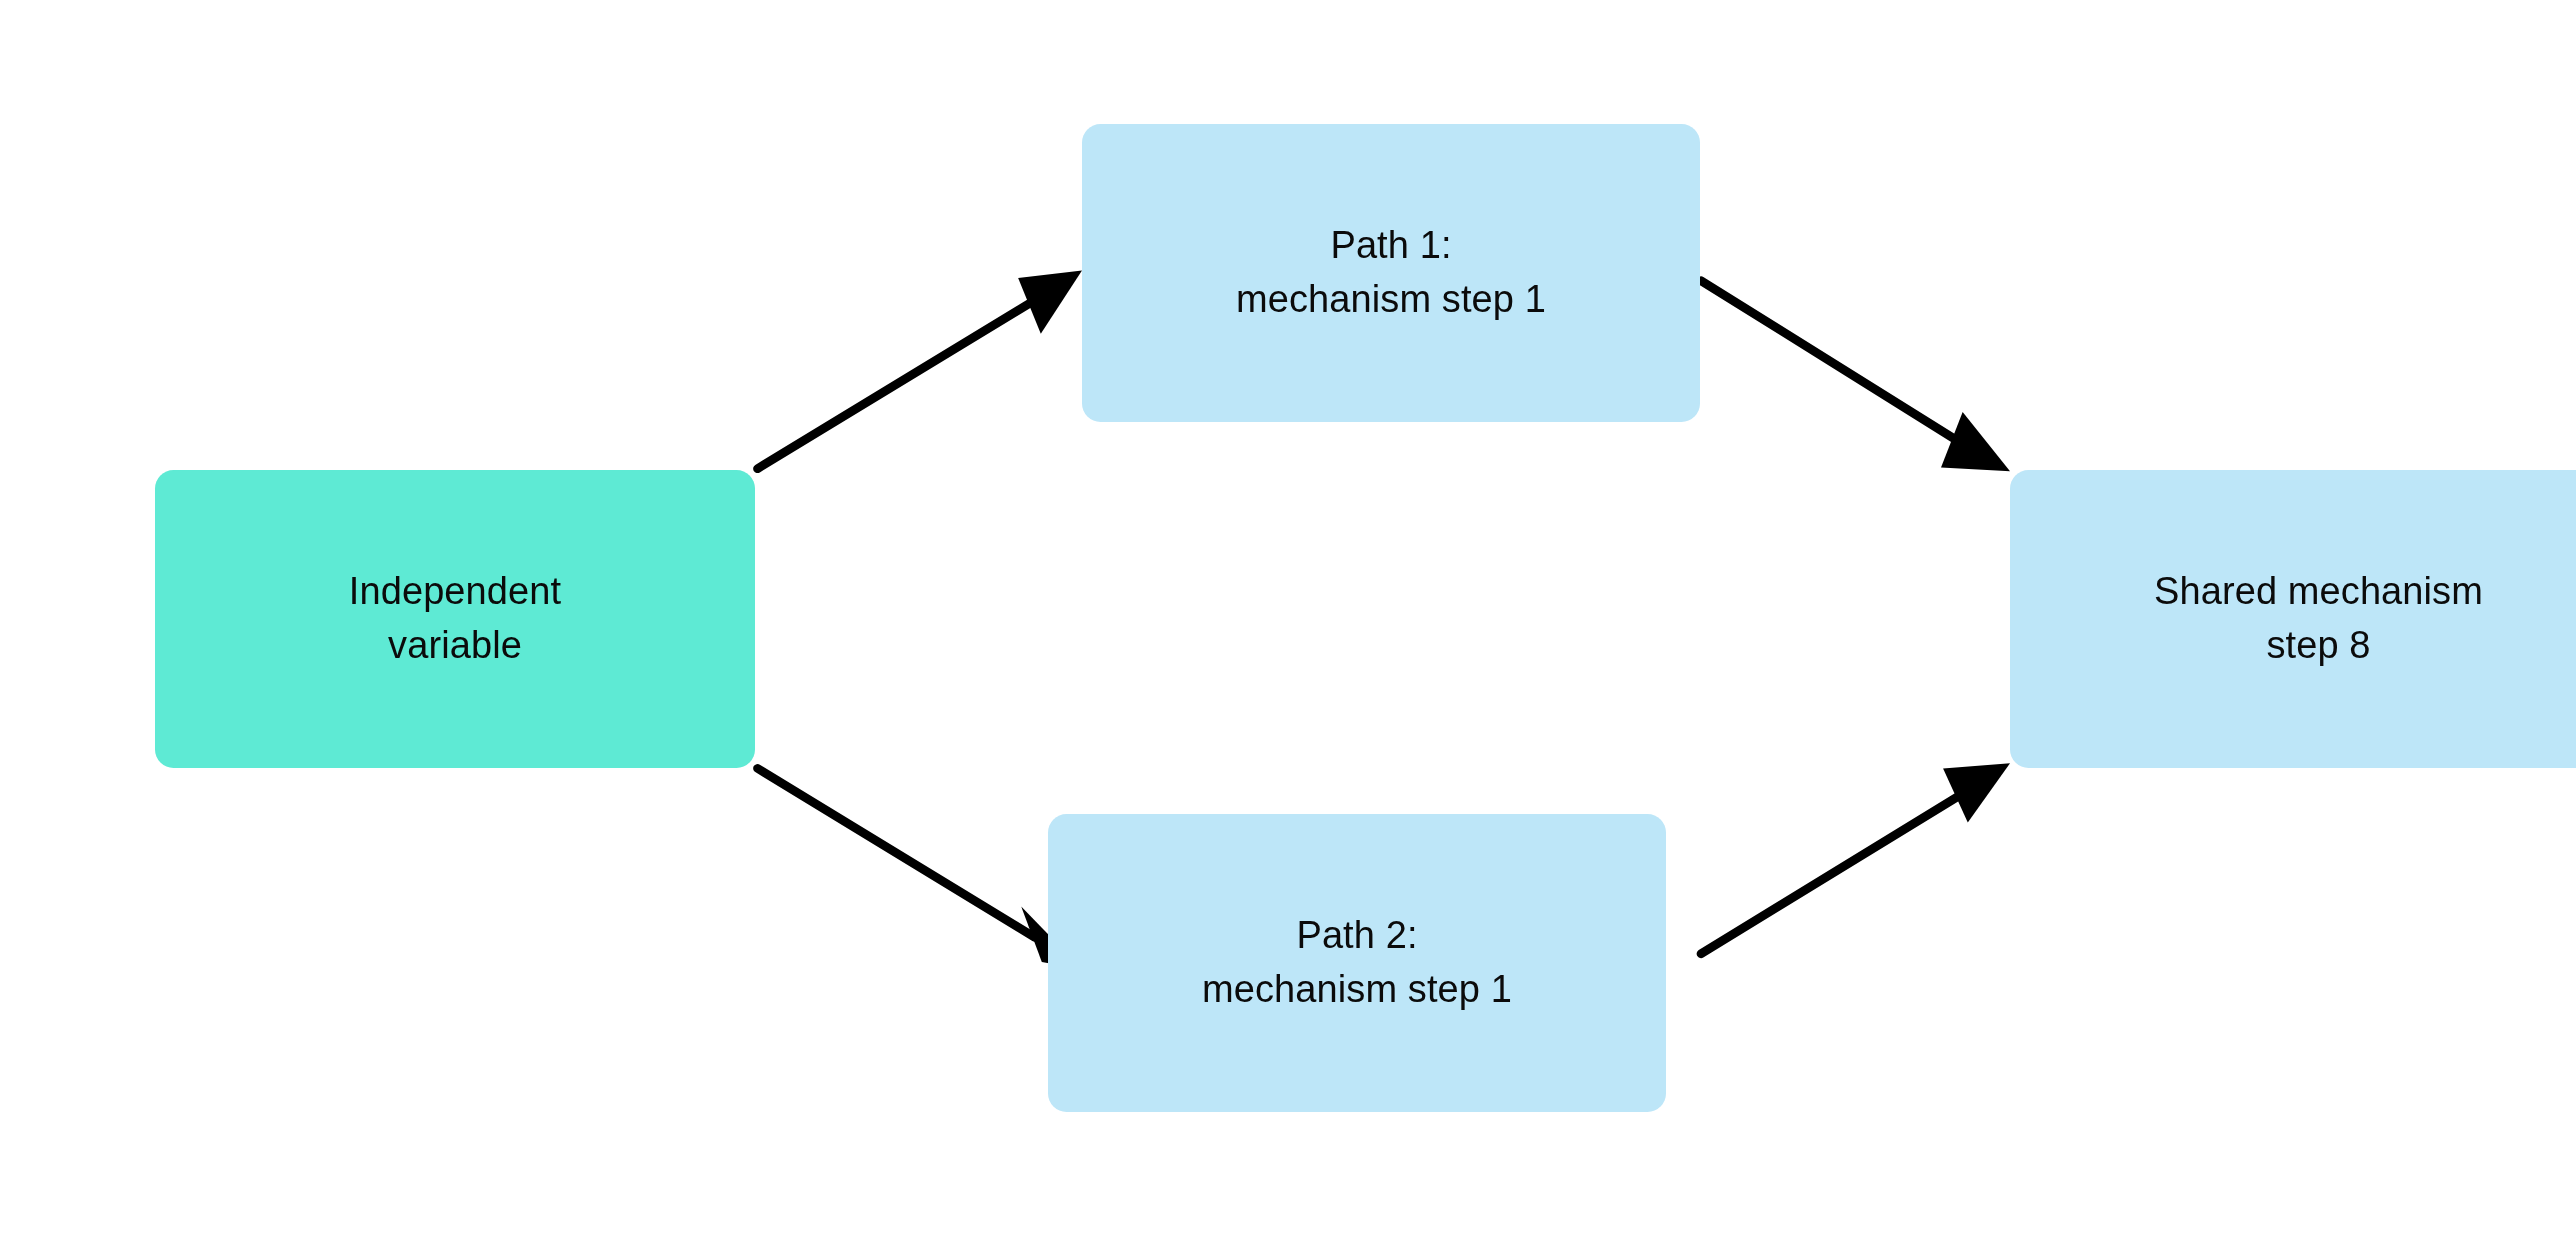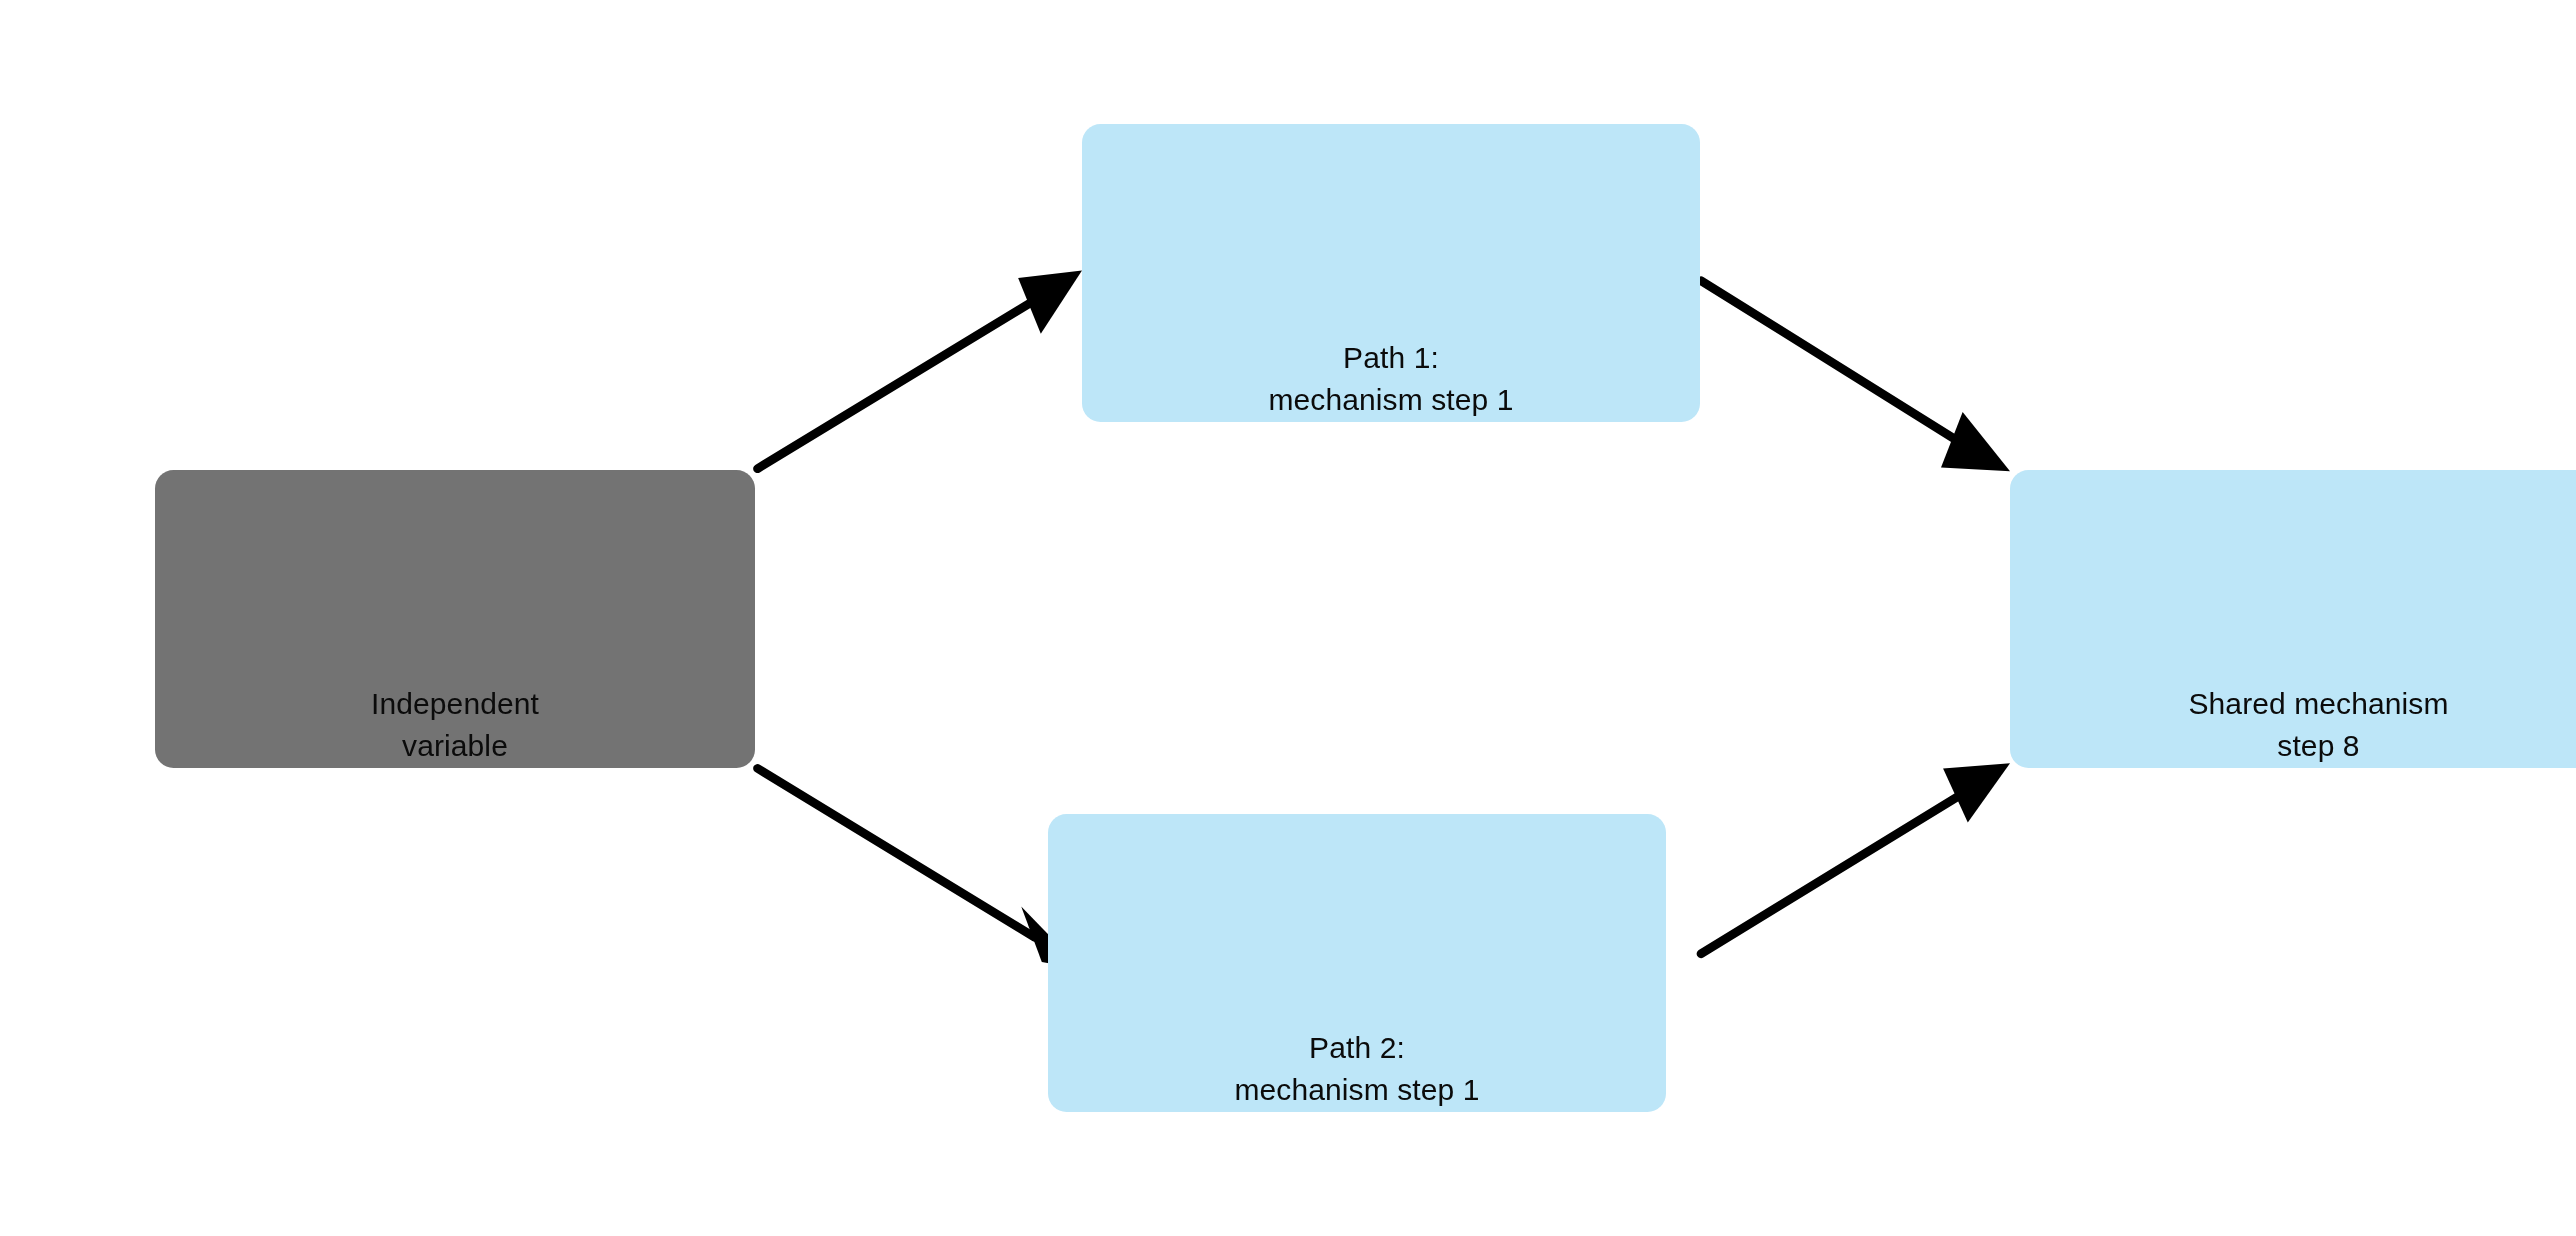--- a/index.html
+++ b/index.html
@@ -21,33 +21,33 @@
     left: 0;
     top: 0;
     width: 3709px;
     height: 1236px;
     pointer-events: none;
   }
   .node {
     position: absolute;
     box-sizing: border-box;
     display: flex;
-    align-items: flex-end;
+    align-items: center;
     justify-content: center;
     text-align: center;
     border-radius: 18.5px;
     color: #0b0b0b;
-    font-size: 30px;
+    font-size: 38px;
     line-height: 1.42;
     letter-spacing: 0.1px;
     font-weight: 400;
     padding: 0 4px;
     white-space: pre-line;
   }
-  .node-primary { background: #737373; }
+  .node-primary { background: #5eead4; }
   .node-secondary { background: #bde6f8; }
 
   
   #node-independent    { left: 155px;  top: 470px;  width: 600px; height: 298px; }
   #node-path1          { left: 1082px; top: 124px;  width: 618px; height: 298px; }
   #node-path2          { left: 1048px; top: 814px; width: 618px; height: 298px; }
   #node-shared         { left: 2010px; top: 470px;  width: 617px; height: 298px; }
 
   .node-label { display: block; }
 </style>

